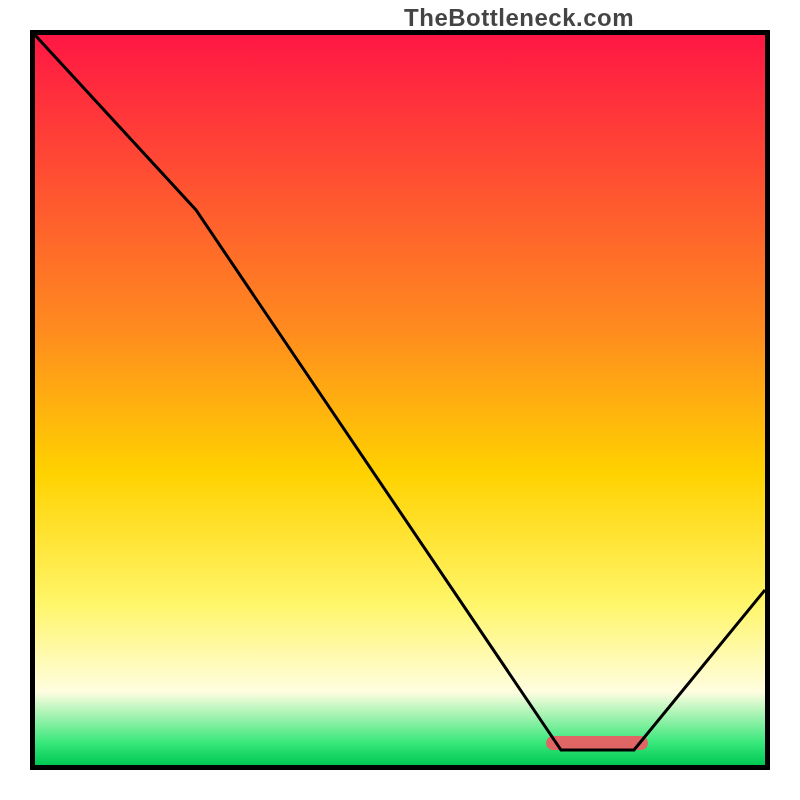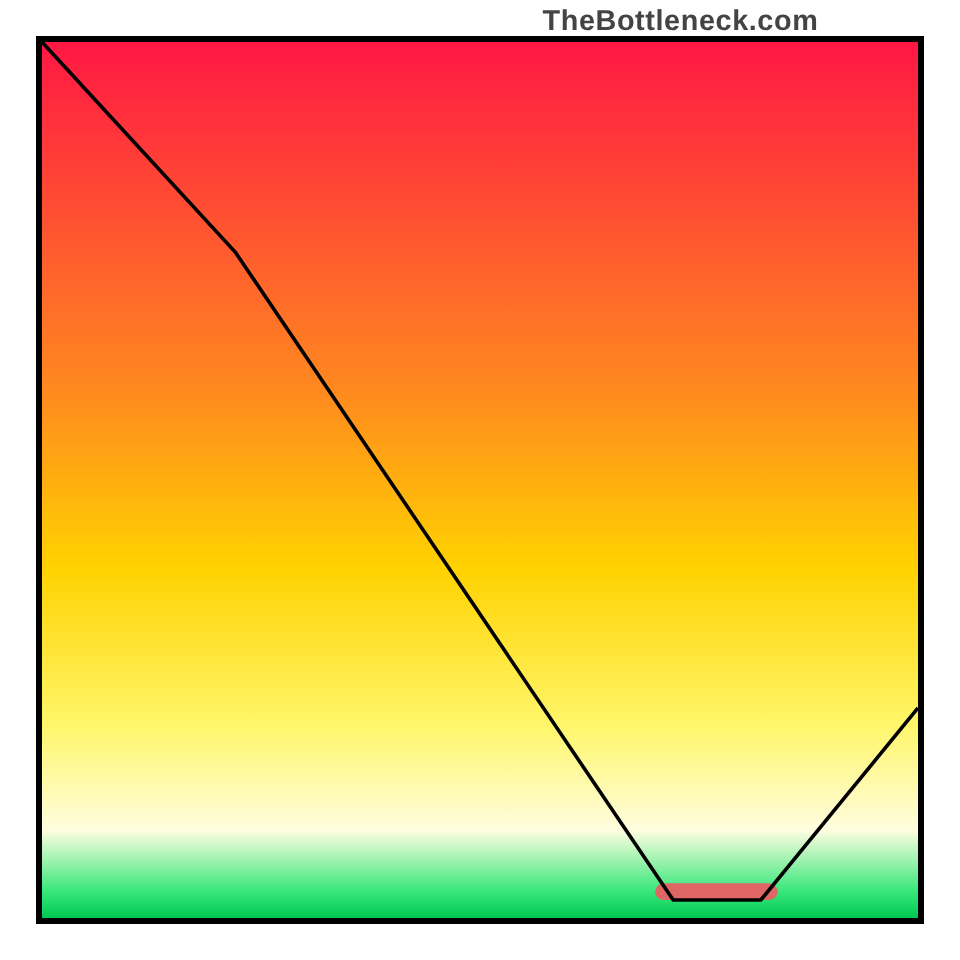--- a/index.html
+++ b/index.html
@@ -8,21 +8,20 @@
     width: 800px;
     height: 800px;
     overflow: hidden;
     background: #fff;
     font-family: Arial, Helvetica, sans-serif;
   }
   .frame {
     position: relative;
     width: 644px;
     height: 800px;
-    padding-left: 48px;
   }
   .watermark {
     position: absolute;
     top: 4px;
     right: 10px;
     font-size: 24px;
     font-weight: bold;
     color: #444;
     letter-spacing: 0.5px;
   }

